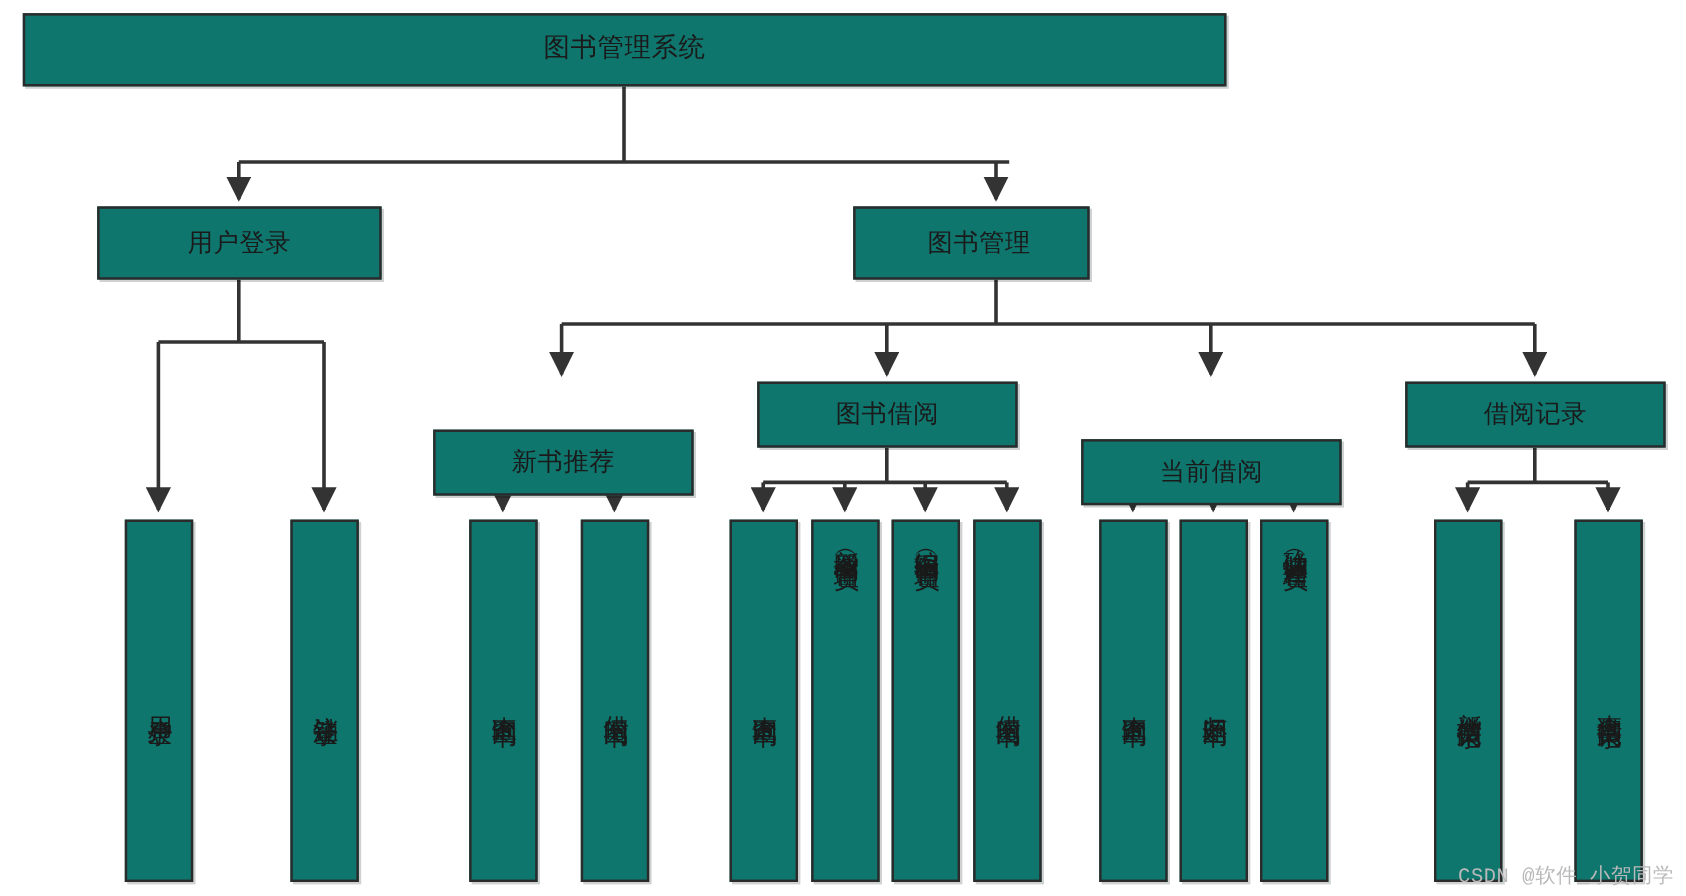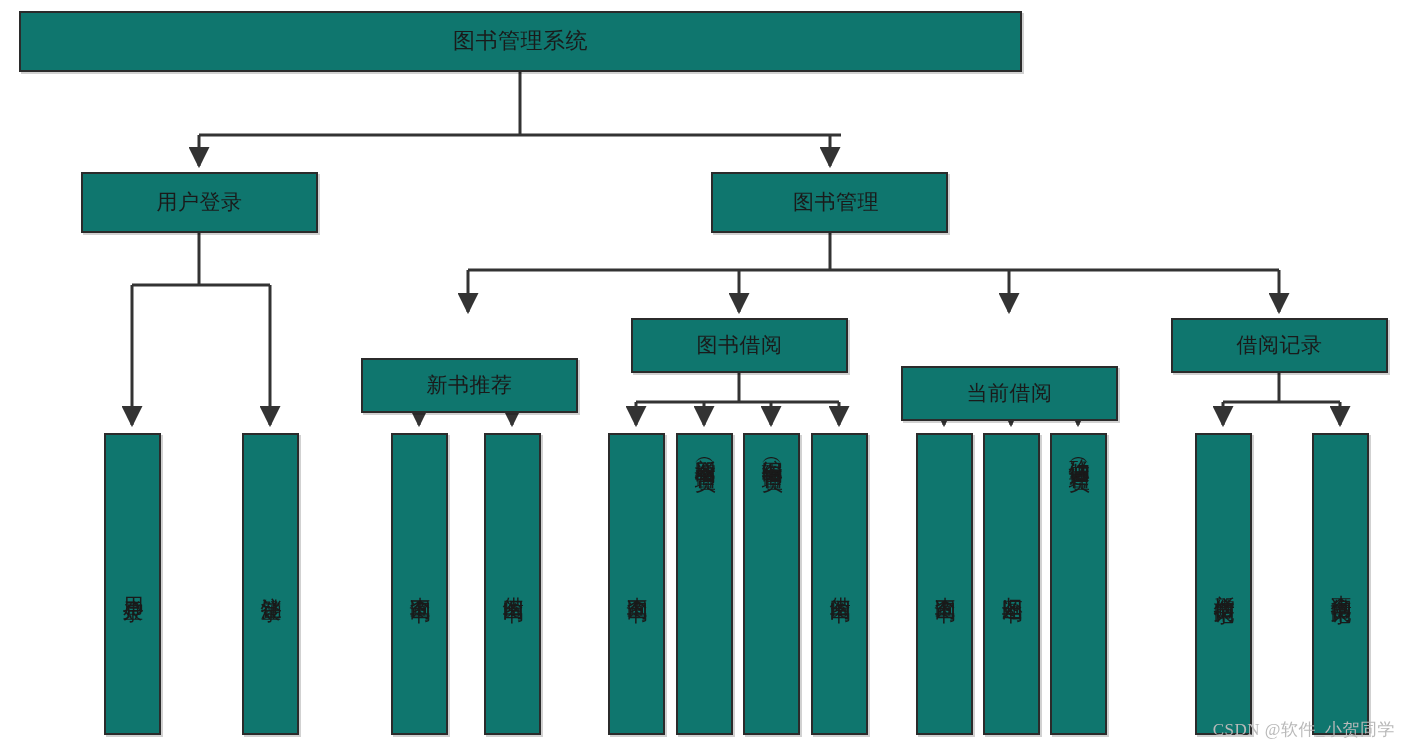--- a/index.html
+++ b/index.html
@@ -59,21 +59,21 @@
     padding-top: 0;
   }
   #watermark {
     position: absolute;
     right: 10px;
     bottom: 6px;
     font-size: 17px;
     color: #b9b9b9;
     letter-spacing: 0.5px;
     white-space: nowrap;
-    font-family: Liberation Serif, serif;
+    font-family: Liberation Mono, monospace;
   }
 </style>
 </head>
 <body>
 
 <div id="canvas">
 
   <svg id="wires" viewBox="0 0 1405 747" width="1405" height="747" xmlns="http://www.w3.org/2000/svg">
     <defs>
       <marker id="arrow" viewBox="0 0 10 10" refX="9" refY="5" markerWidth="7" markerHeight="7" orient="auto-start-reverse">
@@ -124,21 +124,21 @@
     </g>
   </svg>
 
   <div class="node root" style="left:19px; top:11px; width:1003px; height:61px;">
     <span class="label">图书管理系统</span>
   </div>
 
   <div class="node" style="left:81px; top:172px; width:237px; height:61px;">
     <span class="label">用户登录</span>
   </div>
-  <div class="node" style="left:711px; top:172px; width:237px; height:61px;padding-left:13px;">
+  <div class="node" style="left:711px; top:172px; width:197px; height:61px;padding-left:13px;">
     <span class="label">图书管理</span>
   </div>
 
   <div class="node" style="left:361px; top:318px; width:217px; height:55px;margin-top:40px;">
     <span class="label">新书推荐</span>
   </div>
   <div class="node" style="left:631px; top:318px; width:217px; height:55px;">
     <span class="label">图书借阅</span>
   </div>
   <div class="node" style="left:901px; top:318px; width:217px; height:55px;margin-top:48px;">

